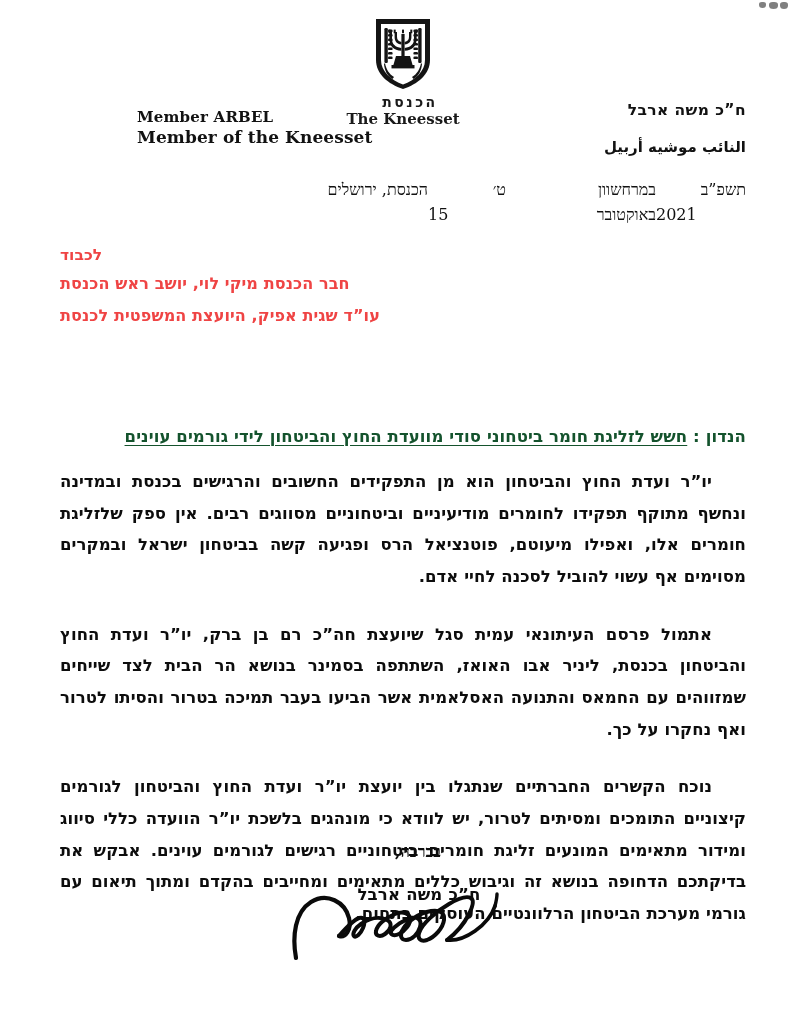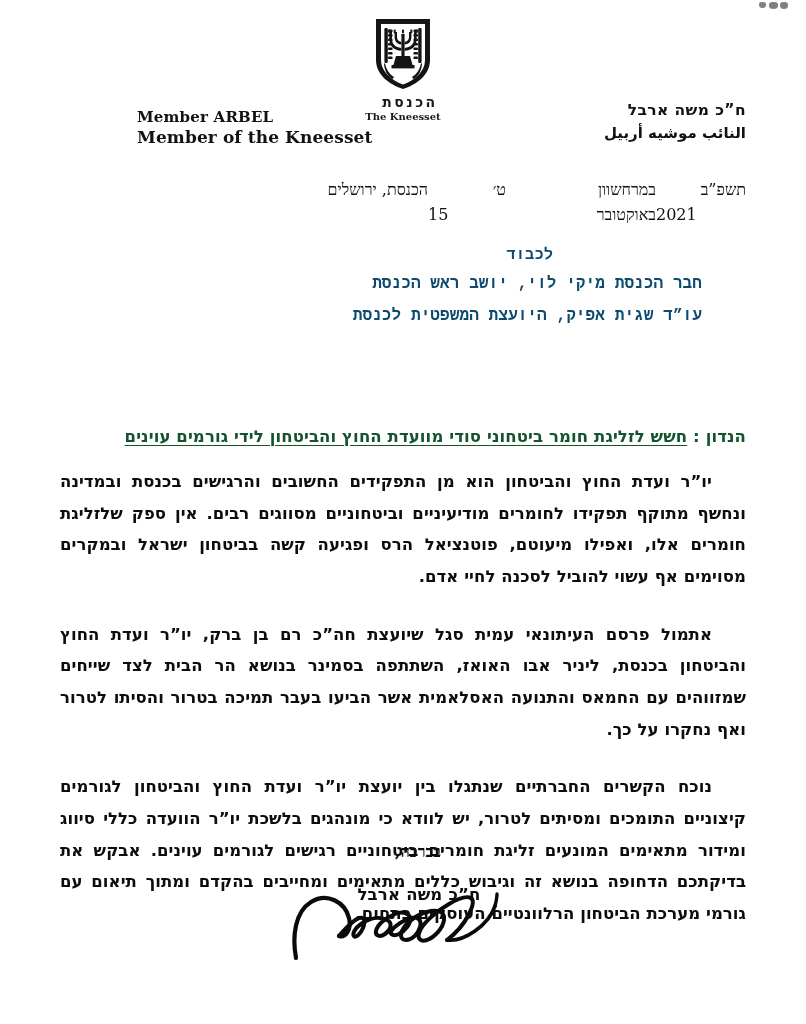--- a/index.html
+++ b/index.html
@@ -59,21 +59,21 @@
     font-size: 14px;
     letter-spacing: 2.5px;
     color: #1a1a1a;
     margin-top: 3px;
     line-height: 1.05;
     padding-left: 14px;
   }
   .emblem-en {
     font-family: "DejaVu Serif", "Liberation Serif", serif;
     font-weight: 700;
-    font-size: 10px;
+    font-size: 15px;
     color: #1a1a1a;
     line-height: 1.1;
     margin-top: 1px;
   }
 
   
   .name-en {
     position: absolute;
     top: 108px;
     left: 137px;
@@ -97,21 +97,21 @@
     line-height: 1.35;
   }
   .name-rtl .he {
     font-size: 15.5px;
     font-weight: 700;
     letter-spacing: 0.4px;
   }
   .name-rtl .ar {
     font-size: 15px;
     font-weight: 700;
-    margin-top: 2px;
+    margin-top: 16px;
     letter-spacing: 0.3px;
   }
 
   
   .date-block {
     position: absolute;
     top: 178px;
     right: 60px;
     left: 60px;
     direction: rtl;
@@ -138,23 +138,22 @@
   .date-row.r2 .c2 { text-align: left; padding-right: 14px; box-sizing: border-box; }
   .date-row.r2 .c4 { text-align: left; padding-right: 16px; box-sizing: border-box; }
 
   
   .addressee {
     position: absolute;
     top: 243px;
     right: 60px;
     left: 60px;
     direction: rtl;
-    text-align: right;
-    color: #0c4a6e;
-    font-family: Liberation Mono, monospace;
+    text-align: left;
+    color: #ef4444;
   }
   .addressee .lekavod {
     font-size: 15.5px;
     font-weight: 700;
     padding-right: 193px;
     line-height: 1.6;
   }
   .addressee .line {
     font-size: 16px;
     font-weight: 700;

